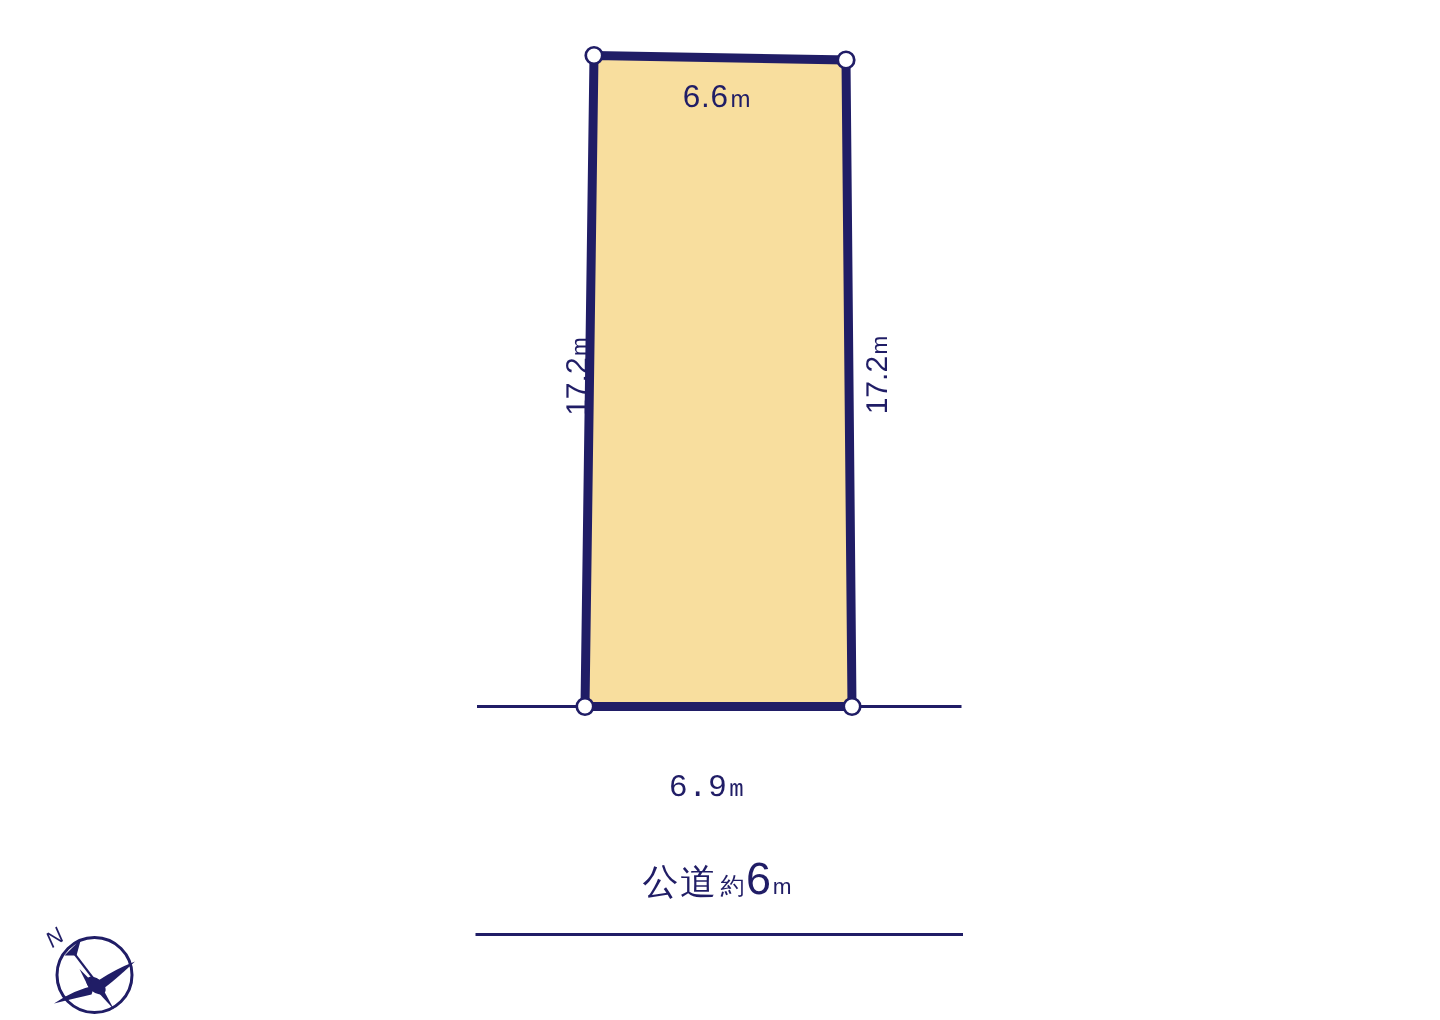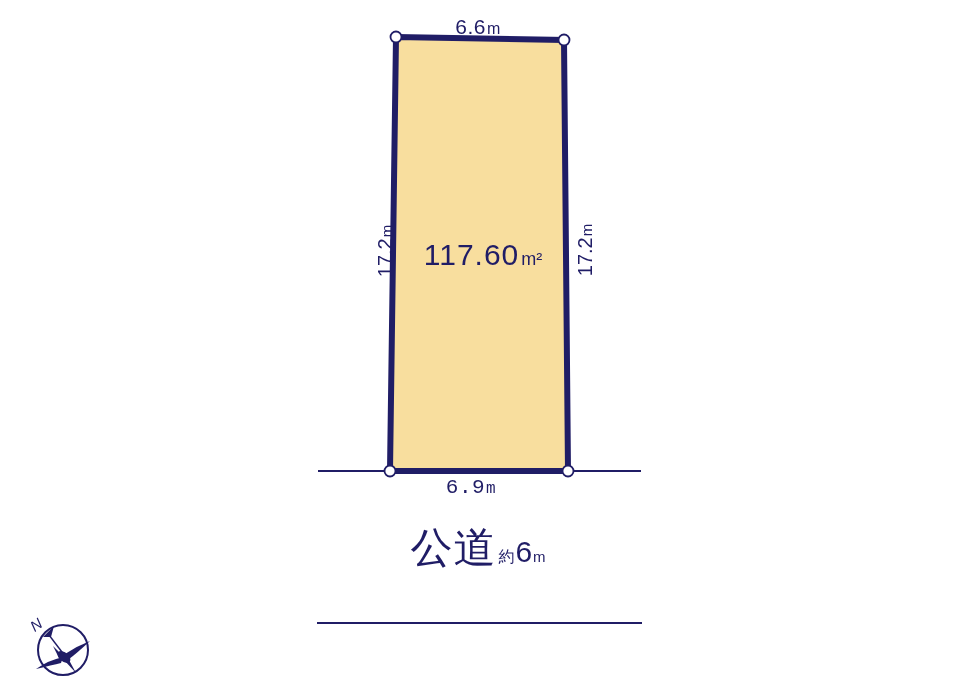--- a/index.html
+++ b/index.html
@@ -14,35 +14,35 @@
   svg.canvas { position: absolute; left: 0; top: 0; }
 
   .label {
     position: absolute;
     color: #201d66;
     white-space: nowrap;
     line-height: 1;
     display: flex;
     align-items: baseline;
   }
-  .center { transform: translate(-50%, -50%); }
+  .center { transform: translate(-50%, -50%); margin-top: 39px; }
 
   .dim { font-size: 21px; letter-spacing: 0.5px; }
   .dim .unit { font-size: 16px; margin-left: 1px; }
 
   .dim-vert {
     font-size: 20px;
     transform: translate(-50%, -50%) rotate(-90deg);
   }
   .dim-vert .unit { font-size: 15px; margin-left: 1px; }
 
   .area-label { font-size: 30px; letter-spacing: 1px; }
   .area-label .unit { font-size: 18px; letter-spacing: 0; margin-left: 2px; }
 
-  .road-label .kanji { font-size: 42px; letter-spacing: 1px; }
+  .road-label .kanji { font-size: 24px; letter-spacing: 1px; }
   .road-label .approx { font-size: 16px; margin: 0 1px 0 2px; }
   .road-label .num { font-size: 30px; }
   .road-label .unit { font-size: 15px; margin-left: 1px; }
 
   .compass { position: absolute; left: 23px; top: 610px; width: 80px; height: 80px; }
 </style>
 </head>
 <body>
 
 <div id="stage">
@@ -69,24 +69,20 @@
   <div class="label dim-vert" style="left:385px; top:251px;">
     <span>17.2</span>
       <span class="unit">m</span>
   </div>
 
   <div class="label dim-vert" style="left:585px; top:250px;">
     <span>17.2</span>
       <span class="unit">m</span>
   </div>
 
-  <div class="label area-label center" style="left:483px; top:255px;">
-    <span>117.60</span>
-      <span class="unit">m²</span>
-  </div>
 
   <div class="label dim center" style="left:471px; top:487px;font-family:Liberation Mono, monospace;">
     <span>6.9</span>
       <span class="unit">m</span>
   </div>
 
   <div class="label road-label center" style="left:478px; top:548px;">
     <span class="kanji">公道</span>
     <span class="approx">約</span>
     <span class="num">6</span>

